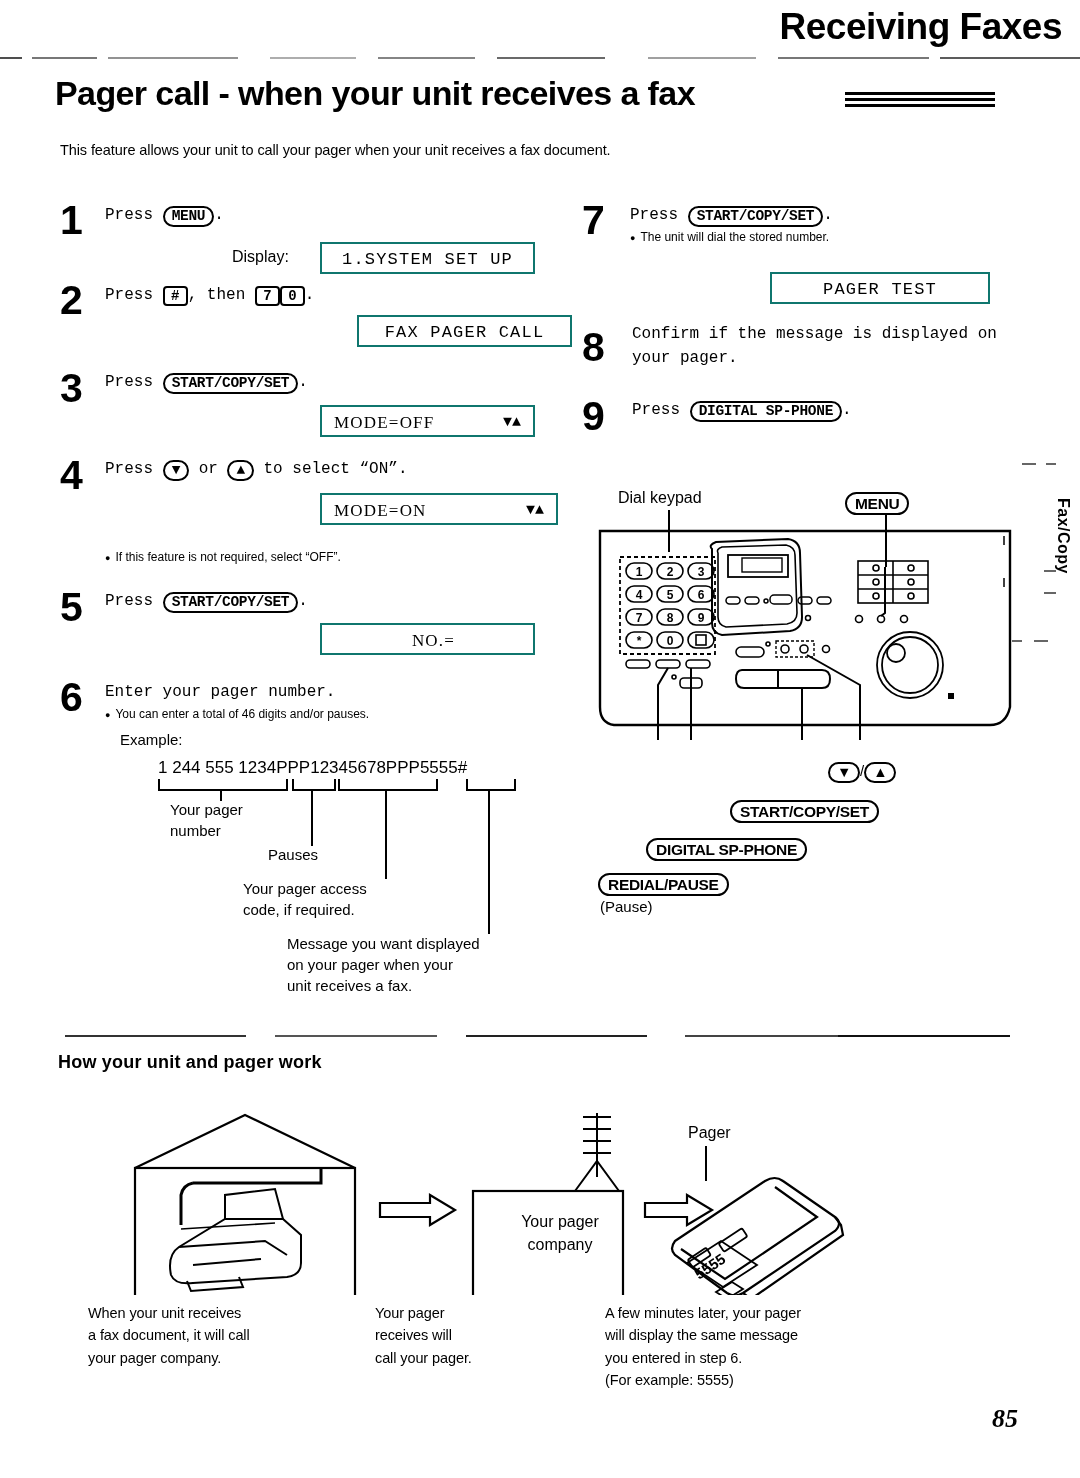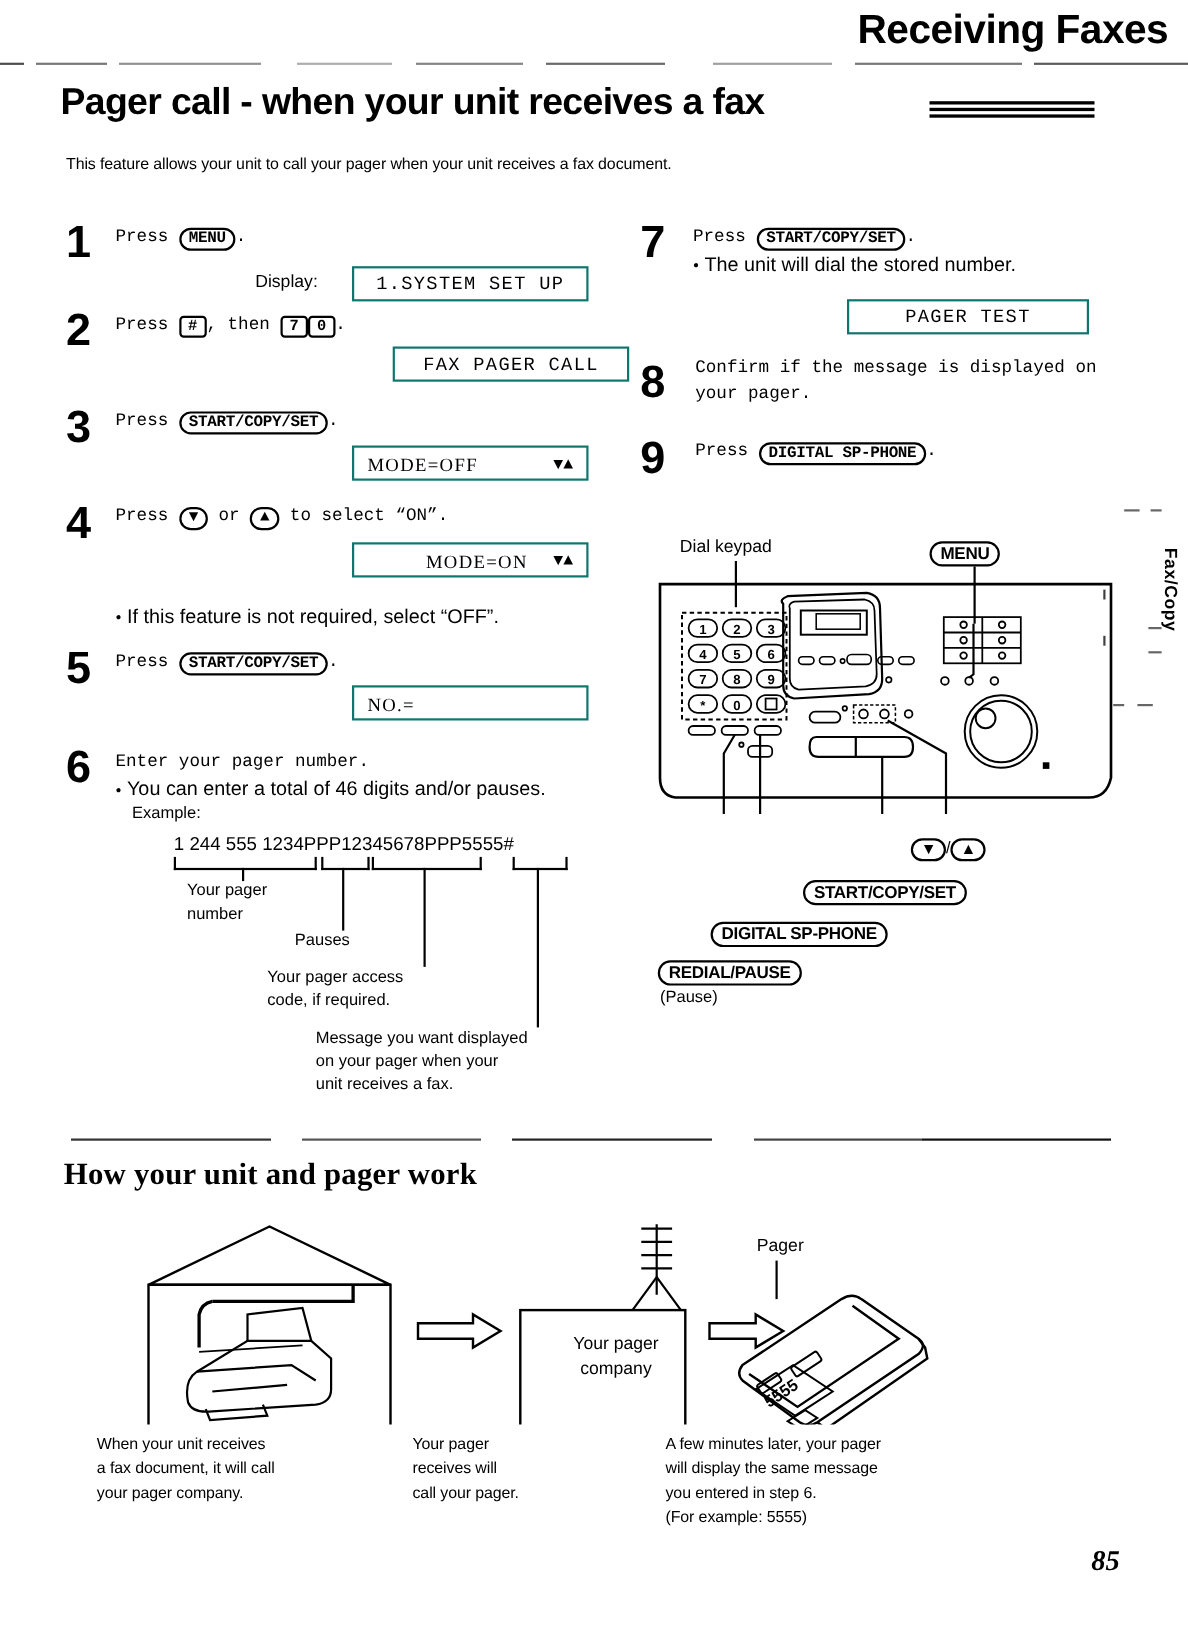--- a/index.html
+++ b/index.html
@@ -30,21 +30,21 @@
   #title-bars div{height:3px;background:#000;margin-bottom:3px;}
   #intro{left:60px;top:142px;font-size:14.5px;letter-spacing:-0.1px;}
 
   
   .stepnum{
     font-size:41px;font-weight:bold;font-stretch:condensed;
     line-height:1;letter-spacing:-1px;
   }
   .steptxt{font-size:16px;line-height:1.25;font-family:Liberation Mono, monospace;}
   .sub{font-size:15px;line-height:1.3;}
-  .bullet{font-size:18px;}
+  .bullet{font-size:12px;}
   .bullet:before{content:"\25CF";font-size:9px;vertical-align:middle;margin-right:5px;}
 
   
   .key{
     display:inline-block;border:2px solid #000;border-radius:11px;
     padding:0 7px;font-weight:bold;font-size:14.5px;line-height:17px;
     vertical-align:-1px;letter-spacing:-0.3px;white-space:nowrap;
   }
   .key.big{font-size:15.5px;line-height:19px;border-radius:12px;padding:0 8px;}
   .keysq{
@@ -68,22 +68,22 @@
   .brk{position:absolute;border:2px solid #000;border-top:none;height:10px;}
   .vline{position:absolute;width:2px;background:#000;}
 
   
   #mid-rule{
     left:55px;top:1035px;width:955px;height:2px;
     background:linear-gradient(90deg,#fff 0 1%,#333 1% 20%,#fff 20% 23%,
       #555 23% 40%,#fff 40% 43%,#222 43% 62%,#fff 62% 66%,#444 66% 82%,
       #111 82% 100%);
   }
-  #sec2-title{left:58px;top:1052px;font-size:28px;font-weight:bold;
-    font-family:Liberation Serif, serif;letter-spacing:0.2px;}
+  #sec2-title{left:58px;top:1052px;font-size:18px;font-weight:bold;
+    font-family:Liberation Sans, sans-serif;letter-spacing:0.2px;}
 
   
   .cap{font-size:14.5px;line-height:1.55;letter-spacing:-0.1px;}
 
   
   #sidetab{
     right:8px;top:498px;font-size:16px;font-weight:bold;
     writing-mode:vertical-rl;letter-spacing:0.5px;
   }
   .tick{position:absolute;width:2px;height:9px;background:#000;opacity:.75;}
@@ -133,32 +133,32 @@
 </div>
 
 <div class="abs stepnum" style="left:60px;top:455px;">4</div>
 <div class="abs steptxt" style="left:105px;top:459px;">
   <span>Press</span>
   <span class="key">▼</span>
   <span>or</span>
   <span class="key">▲</span>
   <span>to select “ON”.</span>
 </div>
-<div class="lcd" style="left:320px;top:493px;width:215px;text-align:center;">
+<div class="lcd" style="left:320px;top:493px;width:238px;">
   <span class="lbl">MODE=ON</span>
   <span class="arrows">▼▲</span>
 </div>
 <div class="abs bullet" style="left:105px;top:550px;">If this feature is not required, select “OFF”.</div>
 
 <div class="abs stepnum" style="left:60px;top:587px;">5</div>
 <div class="abs steptxt" style="left:105px;top:591px;">
   <span>Press</span>
   <span class="key">START/COPY/SET</span><span>.</span>
 </div>
-<div class="lcd" style="left:320px;top:623px;width:215px;">
+<div class="lcd" style="left:320px;top:623px;width:215px;text-align:center;">
   <span class="lbl">NO.=</span>
 </div>
 
 <div class="abs stepnum" style="left:60px;top:677px;">6</div>
 <div class="abs steptxt" style="left:105px;top:682px;">Enter your pager number.</div>
 <div class="abs bullet" style="left:105px;top:707px;">You can enter a total of 46 digits and/or pauses.</div>
 <div class="abs sub" style="left:120px;top:730px;">Example:</div>
 
 <div class="abs" style="left:158px;top:758px;font-size:17px;letter-spacing:0px;white-space:nowrap;">
   <span>1 244 555 1234</span><span>PPP</span><span>12345678</span><span>PPP</span><span>5555</span><span>#</span>

